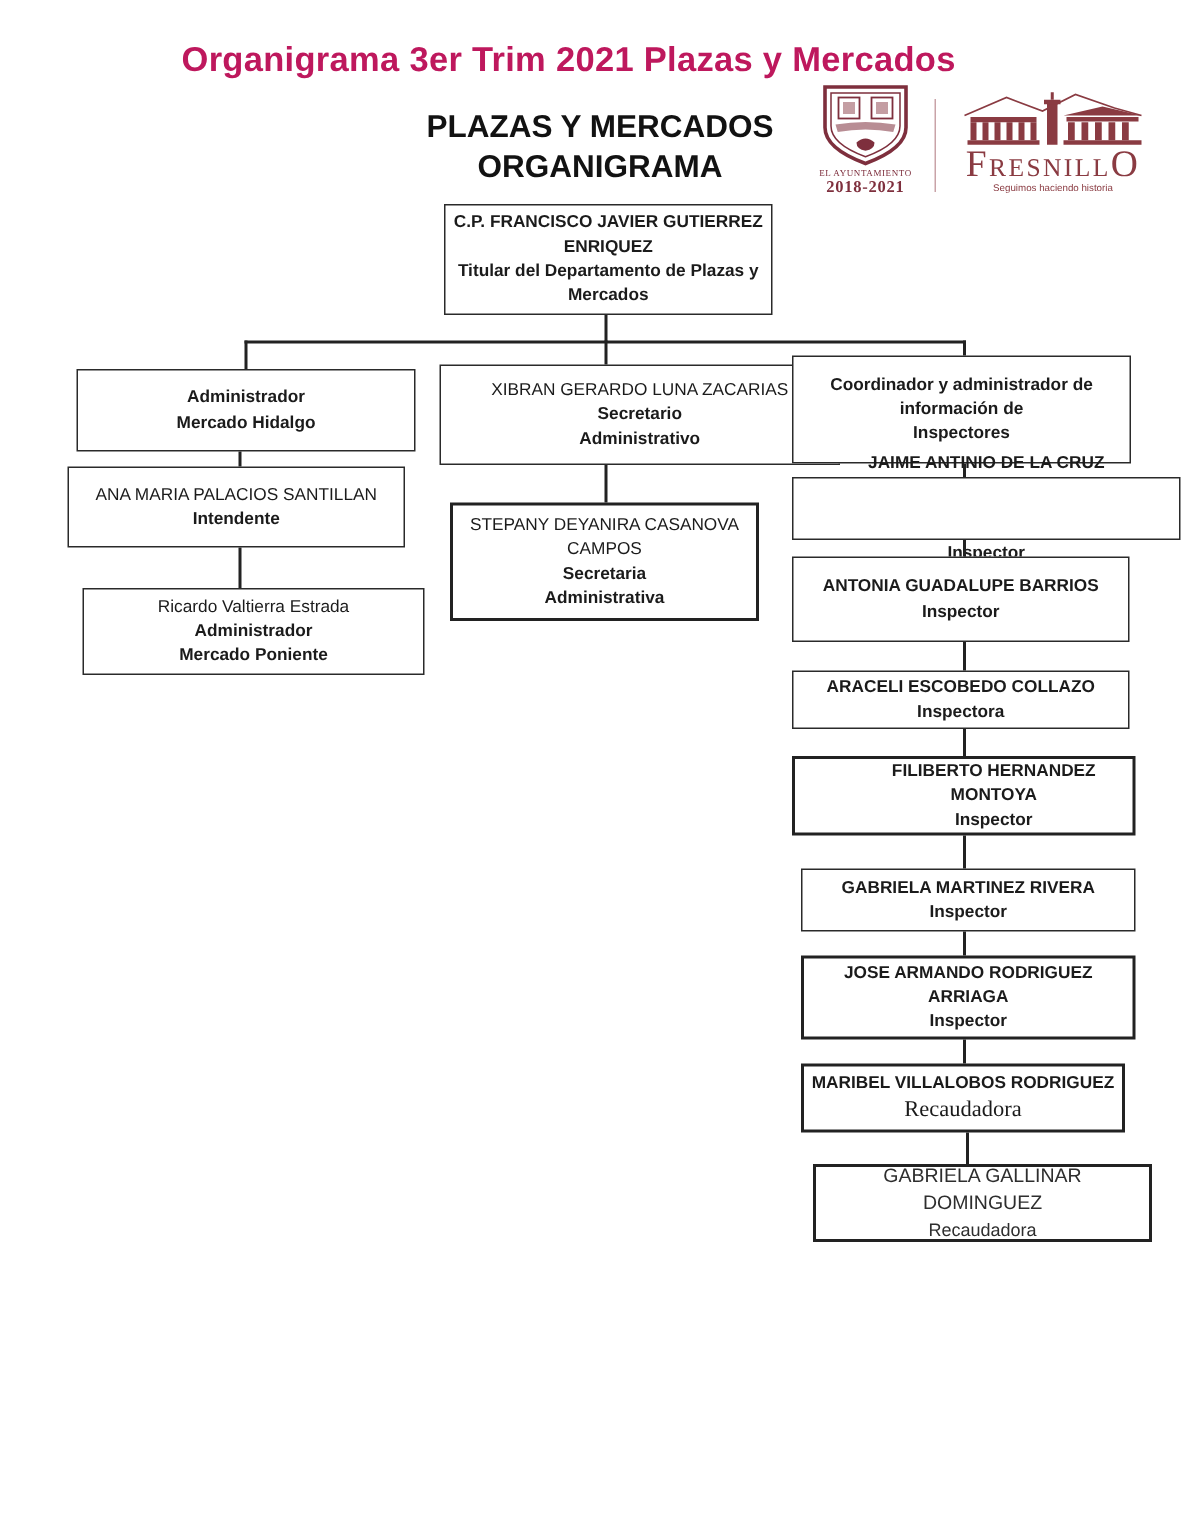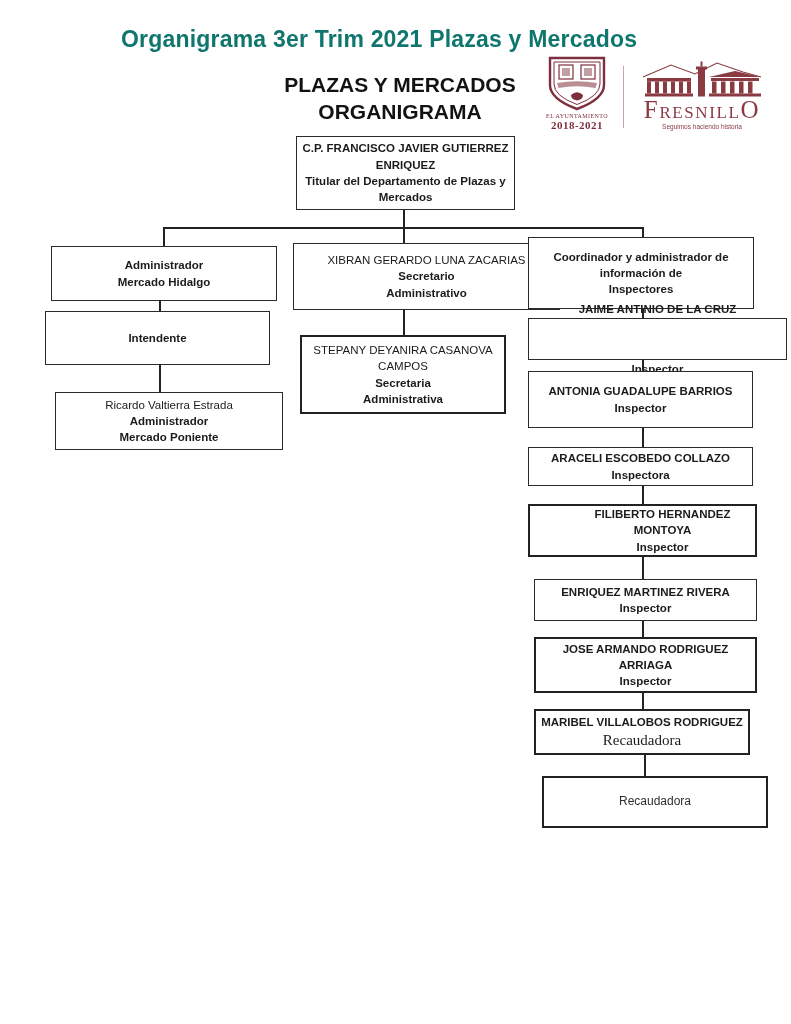--- a/index.html
+++ b/index.html
@@ -1,20 +1,20 @@
 <!DOCTYPE html>
 <html><head>
 <meta charset="utf-8">
 <style>
   html,body{margin:0;padding:0;background:#ffffff;}
   .page{position:relative;width:791px;height:1024px;background:#ffffff;
         font-family:"Liberation Sans",sans-serif;overflow:hidden;}
 
   .doc-title{position:absolute;left:121px;top:26px;width:560px;
-             font-size:23px;font-weight:bold;color:#0f766e;letter-spacing:0.2px;}
+             font-size:23px;font-weight:bold;color:#be185d;letter-spacing:0.2px;}
 
   .main-heading{position:absolute;left:250px;top:71px;width:300px;text-align:center;
                 font-weight:bold;color:#121212;font-size:21px;line-height:27px;}
 
   
   .crest{position:absolute;left:540px;top:56px;width:74px;text-align:center;color:#7e2f3d;}
   .crest-caption{font-family:"Liberation Serif",serif;font-size:6px;letter-spacing:0.4px;margin-top:1px;}
   .crest-years{font-family:"Liberation Serif",serif;font-size:11px;font-weight:bold;letter-spacing:0.5px;}
   .logo-divider{position:absolute;left:623px;top:66px;width:1px;height:62px;background:#c9a3a8;}
   .fresnillo{position:absolute;left:631px;top:60px;width:142px;text-align:center;color:#8a3b42;}
@@ -102,20 +102,21 @@
     <div class="b">Titular del Departamento de Plazas y</div>
     <div class="b">Mercados</div>
   </div>
 
   <div class="node" style="left:51px;top:246px;width:226px;height:55px;">
     <div class="b">Administrador</div>
     <div class="b">Mercado Hidalgo</div>
   </div>
 
   <div class="node" style="left:45px;top:311px;width:225px;height:54px;">
+    <div>ANA MARIA PALACIOS SANTILLAN</div>
     <div class="b">Intendente</div>
   </div>
 
   <div class="node" style="left:55px;top:392px;width:228px;height:58px;">
     <div>Ricardo Valtierra Estrada</div>
     <div class="b">Administrador</div>
     <div class="b">Mercado Poniente</div>
   </div>
 
   <div class="node" style="left:293px;top:243px;width:267px;height:67px;">
@@ -151,36 +152,37 @@
     <div class="b">ARACELI ESCOBEDO COLLAZO</div>
     <div class="b">Inspectora</div>
   </div>
 
   <div class="node thick" style="left:528px;top:504px;width:229px;height:53px;padding-left:45px;">
     <div class="b">FILIBERTO HERNANDEZ MONTOYA</div>
     <div class="b">Inspector</div>
   </div>
 
   <div class="node" style="left:534px;top:579px;width:223px;height:42px;">
-    <div class="b">ENRIQUEZ MARTINEZ RIVERA</div>
+    <div class="b">GABRIELA MARTINEZ RIVERA</div>
     <div class="b">Inspector</div>
   </div>
 
   <div class="node thick" style="left:534px;top:637px;width:223px;height:56px;">
     <div class="b">JOSE ARMANDO RODRIGUEZ ARRIAGA</div>
     <div class="sp"></div>
     <div class="b">Inspector</div>
   </div>
 
   <div class="node thick" style="left:534px;top:709px;width:216px;height:46px;">
     <div class="b">MARIBEL VILLALOBOS RODRIGUEZ</div>
     <div class="serif-line">Recaudadora</div>
   </div>
 
   <div class="node thick" style="left:542px;top:776px;width:226px;height:52px;">
+    <div class="lite1">GABRIELA GALLINAR DOMINGUEZ</div>
     <div class="lite2">Recaudadora</div>
   </div>
 
   <div class="cl" style="left:403px;top:210px;width:2px;height:18px;"></div>
   <div class="cl" style="left:163px;top:227px;width:481px;height:2px;"></div>
   <div class="cl" style="left:163px;top:227px;width:2px;height:19px;"></div>
   <div class="cl" style="left:403px;top:227px;width:2px;height:16px;"></div>
   <div class="cl" style="left:642px;top:227px;width:2px;height:10px;"></div>
 
   <div class="cl" style="left:159px;top:301px;width:2px;height:10px;"></div>

